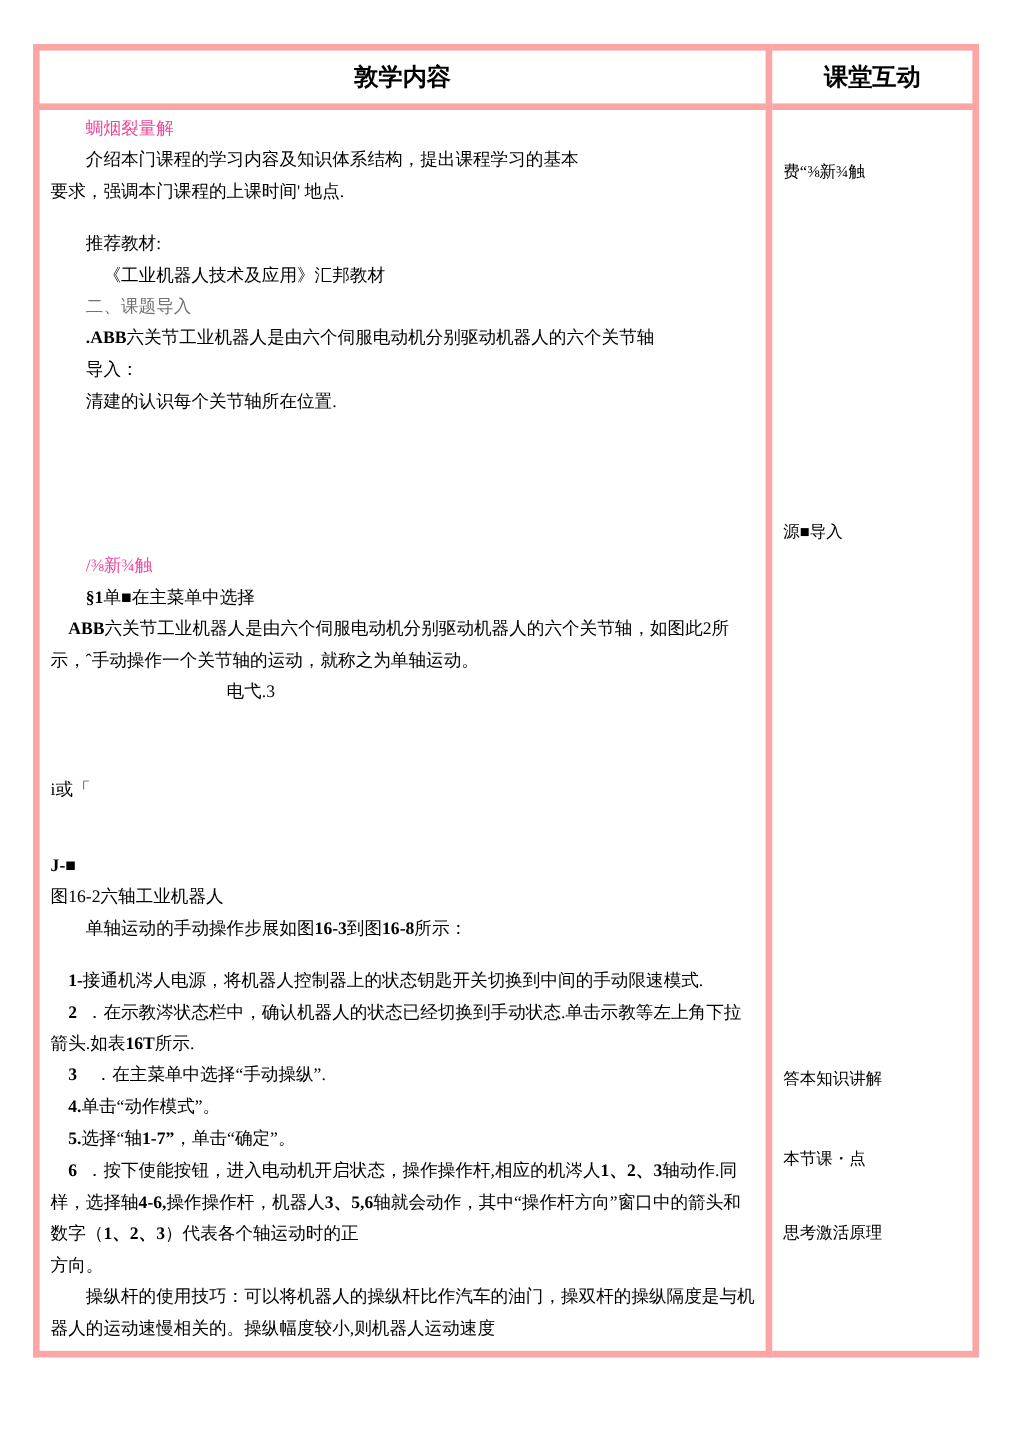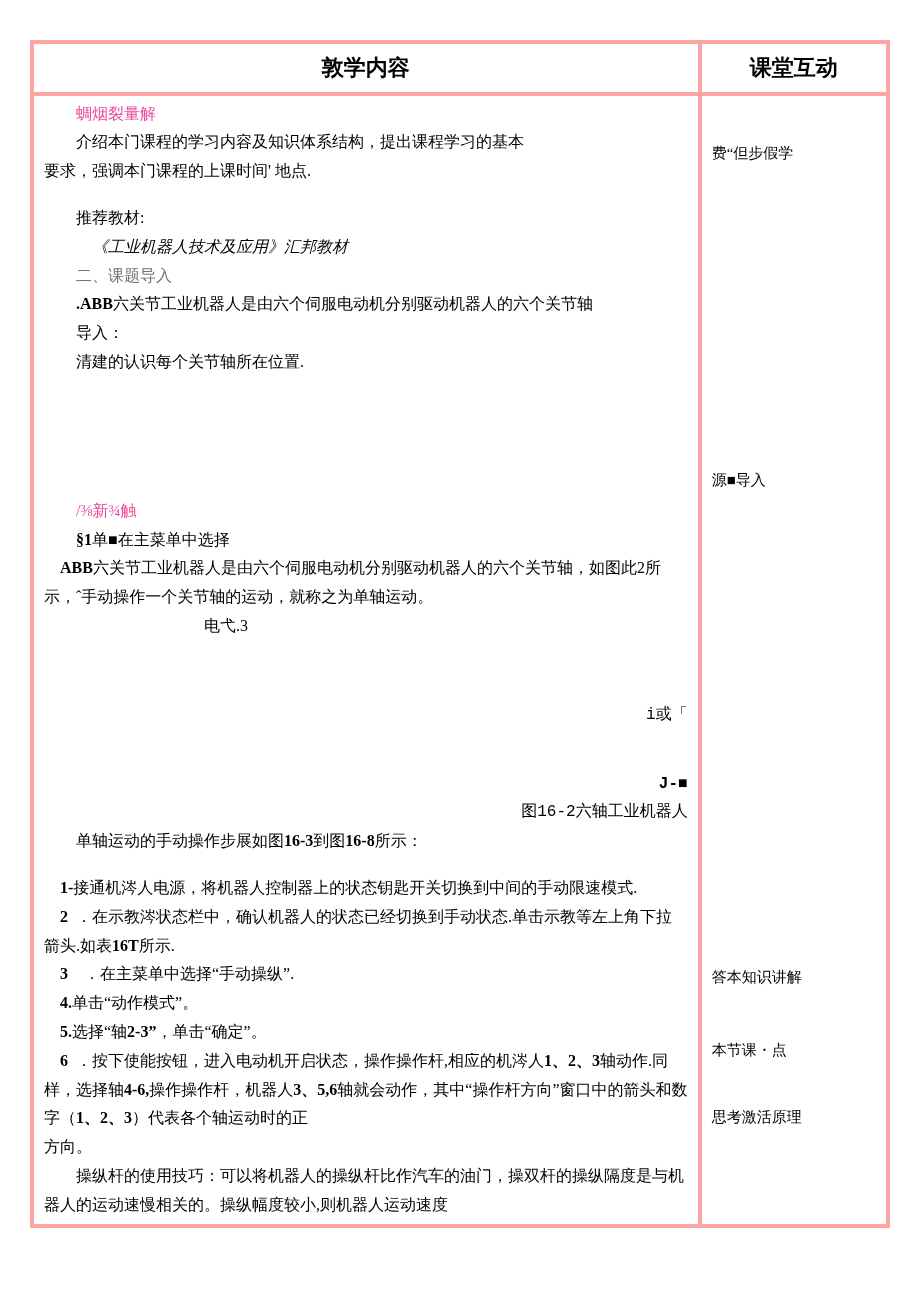--- a/index.html
+++ b/index.html
@@ -12,38 +12,38 @@
     width: 920px;
     margin: 0 auto;
     padding: 40px 30px;
   }
   table.doc {
     border-collapse: collapse;
     width: 100%;
     table-layout: fixed;
   }
   table.doc td, table.doc th {
-    border: 4px solid #fca5a5;
+    border: 6px solid #fca5a5;
     vertical-align: top;
     padding: 4px 10px;
   }
   th {
     text-align: center;
     font-weight: bold;
     font-size: 22px;
     padding: 14px 0;
   }
   col.main { width: 78%; }
   col.side { width: 22%; }
   .green { color: #ec4899; }
   .red { color: #737373; }
   .indent { text-indent: 2em; }
-  .indent2 { text-indent: 3em; font-style: italic; }
+  .indent2 { text-indent: 3em; }
   .bold { font-weight: bold; }
-  .center { text-align: right; font-family: Liberation Mono, monospace; }
+  .center { text-align: left; }
   .spacer { height: 18px; }
   .big-spacer { height: 120px; }
   .side-cell { font-size: 15px; }
   .side-block2 { margin-bottom: 300px; }
   .side-block3 { margin-bottom: 46px; }
   .side-block4 { margin-bottom: 40px; }
 </style>
 </head>
 <body>
 
@@ -102,32 +102,32 @@
       <p>
         &nbsp;&nbsp;&nbsp;&nbsp;<span class="bold">2</span>&nbsp;&nbsp;<span>．在示教涔状态栏中，确认机器人的状态已经切换到手动状态.单击示教等左上角下拉箭头.如表</span><span class="bold">16T</span><span>所示.</span>
       </p>
       <p>
         &nbsp;&nbsp;&nbsp;&nbsp;<span class="bold">3</span>&nbsp;&nbsp;&nbsp;&nbsp;<span>．在主菜单中选择“手动操纵”.</span>
       </p>
       <p>
         &nbsp;&nbsp;&nbsp;&nbsp;<span class="bold">4.</span><span>单击“动作模式”。</span>
       </p>
       <p>
-        &nbsp;&nbsp;&nbsp;&nbsp;<span class="bold">5.</span><span>选择“轴</span><span class="bold">2-3”</span><span>，单击“确定”。</span>
+        &nbsp;&nbsp;&nbsp;&nbsp;<span class="bold">5.</span><span>选择“轴</span><span class="bold">1-7”</span><span>，单击“确定”。</span>
       </p>
       <p>
         &nbsp;&nbsp;&nbsp;&nbsp;<span class="bold">6</span>&nbsp;&nbsp;<span>．按下使能按钮，进入电动机开启状态，操作操作杆,相应的机涔人</span><span class="bold">1、2、3</span><span>轴动作.同样，选择轴</span><span class="bold">4-6,</span><span>操作操作杆，机器人</span><span class="bold">3、5,6</span><span>轴就会动作，其中“操作杆方向”窗口中的箭头和数字（</span><span class="bold">1、2、3</span><span>）代表各个轴运动时的正</span>
       </p>
       <p>方向。</p>
       <p class="indent">操纵杆的使用技巧：可以将机器人的操纵杆比作汽车的油门，操双杆的操纵隔度是与机器人的运动速慢相关的。操纵幅度较小,则机器人运动速度</p>
 
     </td>
     <td class="side-cell">
       <div style="height:40px;"></div>
-      <div class="side-block2">费“但步假学</div>
+      <div class="side-block2">费“⅜新¾触</div>
       <div style="margin-bottom:470px;">源■导入</div>
       <div class="side-block3">答本知识讲解</div>
       <div class="side-block4">本节课・点</div>
       <div>思考激活原理</div>
     </td>
   </tr>
 </tbody>
   </table>
 
 </body></html>

